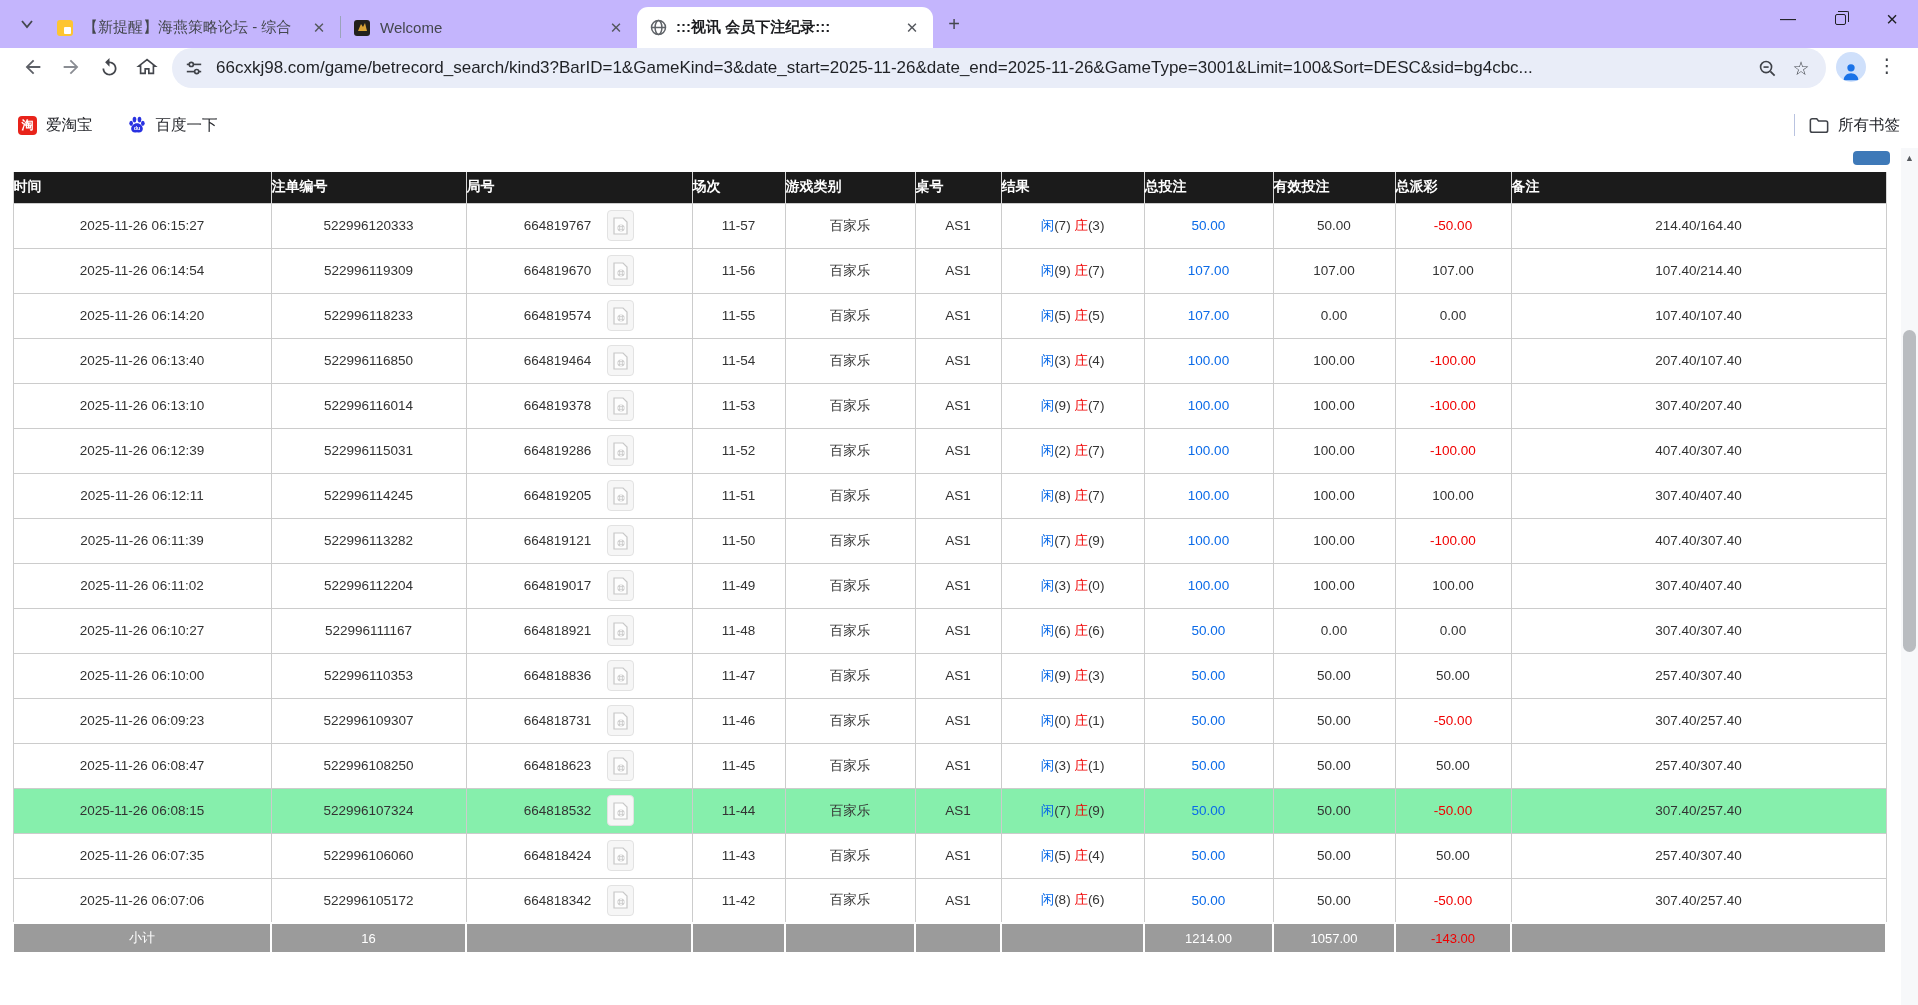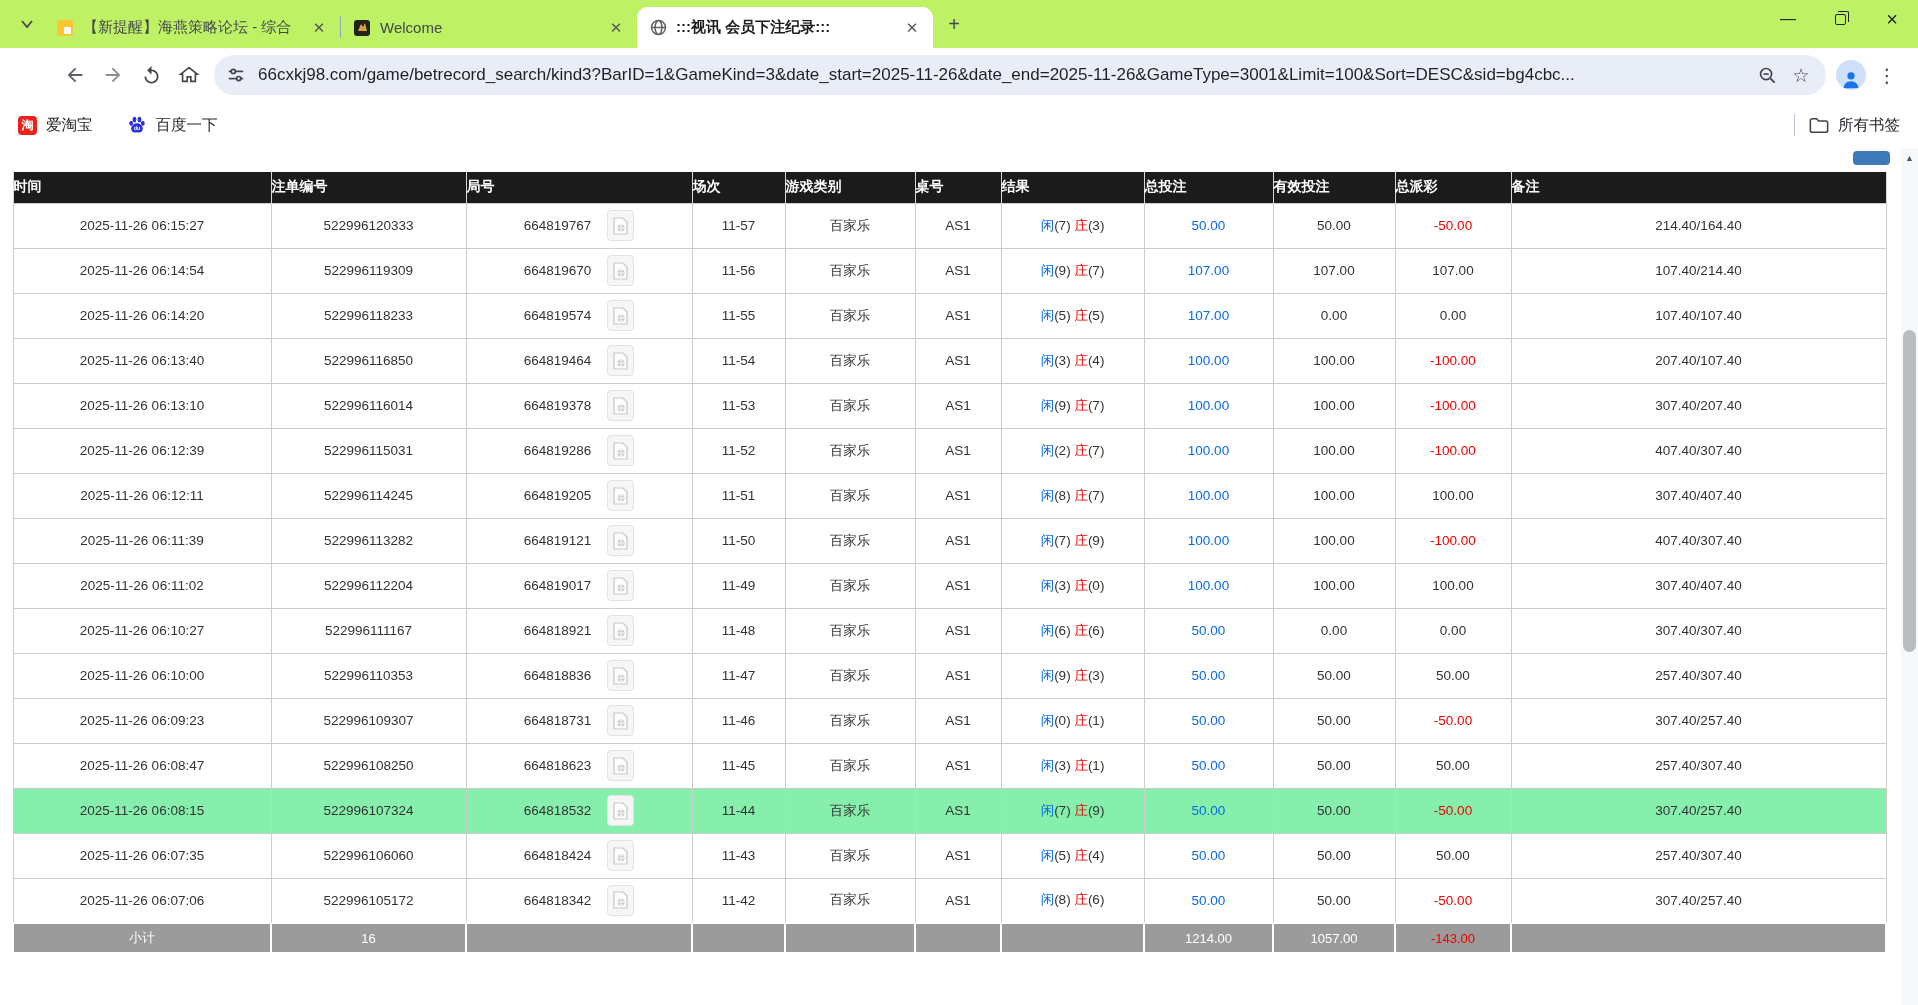--- a/index.html
+++ b/index.html
@@ -1,20 +1,20 @@
 <!DOCTYPE html>
 <html><head>
 <meta charset="utf-8">
 <style>
   * { margin:0; padding:0; box-sizing:border-box; }
   html,body { width:1918px; height:1005px; overflow:hidden; background:#fff;
     font-family:"Liberation Sans","DejaVu Sans",sans-serif; }
 
   
-  .tabstrip { height:48px; background:#bef264; display:flex; align-items:flex-end; padding-left:10px; position:relative; }
+  .tabstrip { height:48px; background:#c4b5fd; display:flex; align-items:flex-end; padding-left:10px; position:relative; }
   .tab-search { width:34px; height:34px; margin-bottom:7px; display:flex; align-items:center; justify-content:center; border-radius:50%; cursor:pointer; }
   .tab { width:296px; height:41px; display:flex; align-items:center; gap:9px; padding:0 10px 0 12px;
          border-radius:11px 11px 0 0; color:#44474e; font-size:15px; position:relative; }
   .tab.active { background:#fff; color:#1b1c1f;font-weight:bold; }
   .tab .title { flex:1; white-space:nowrap; overflow:hidden; }
   .tab .close { width:22px; height:22px; border-radius:50%; display:flex; align-items:center; justify-content:center;
                 font-size:15px; color:#55585e; cursor:pointer; }
   .tab-sep { width:1px; height:22px; background:#9aa3ba; margin-bottom:10px; }
   .favicon { width:18px; height:18px; flex:0 0 18px; display:flex; align-items:center; justify-content:center; }
   .fav-yellow { width:16px; height:16px; background:#fdc531; border-radius:3px; position:relative; }
@@ -22,21 +22,21 @@
   .fav-dark { width:16px; height:16px; background:#23211c; border-radius:3px; display:flex; align-items:center; justify-content:center; }
   .fav-dark svg { display:block; }
   .newtab-btn { width:30px; height:30px; margin:0 0 9px 6px; display:flex; align-items:center; justify-content:center;
                 font-size:20px; color:#44474e; border-radius:50%; cursor:pointer; }
   .win-controls { position:absolute; right:0; top:0; height:38px; display:flex; }
   .win-btn { width:52px; height:38px; display:flex; align-items:center; justify-content:center; color:#202124; cursor:pointer; font-size:16px; }
   .restore-glyph { width:11px; height:11px; border:1.4px solid #202124; border-radius:2px; position:relative; background:transparent; }
   .restore-glyph::before { content:""; position:absolute; left:2px; top:-4px; width:10px; height:10px; border-top:1.4px solid #202124; border-right:1.4px solid #202124; border-radius:0 2px 0 0; }
 
   
-  .toolbar { height:54px; background:#fff; display:flex; align-items:center; padding:0 14px; gap:0;margin-left:42px; }
+  .toolbar { height:54px; background:#fff; display:flex; padding:0 14px; gap:0; }
   .nav-btn { width:38px; height:38px; display:flex; align-items:center; justify-content:center; border-radius:50%;
              color:#5c5f66; cursor:pointer; }
   .nav-btn svg { display:block; }
   .urlbar { flex:1; height:40px; margin:0 6px; background:#e9edf8; border-radius:21px; display:flex; align-items:center;
             padding:0 8px 0 6px; min-width:0; }
   .site-info-btn { width:32px; height:32px; border-radius:50%; display:flex; align-items:center; justify-content:center; cursor:pointer; }
   .url-text { flex:1; font-size:17px; color:#1f2125; white-space:nowrap; overflow:hidden; margin-left:6px; }
   .pill-icon { width:34px; height:34px; display:flex; align-items:center; justify-content:center; border-radius:50%;
                color:#3f4248; cursor:pointer; font-size:19px; }
   .avatar-btn { width:38px; height:38px; border-radius:50%; display:flex; align-items:center; justify-content:center; cursor:pointer; }

